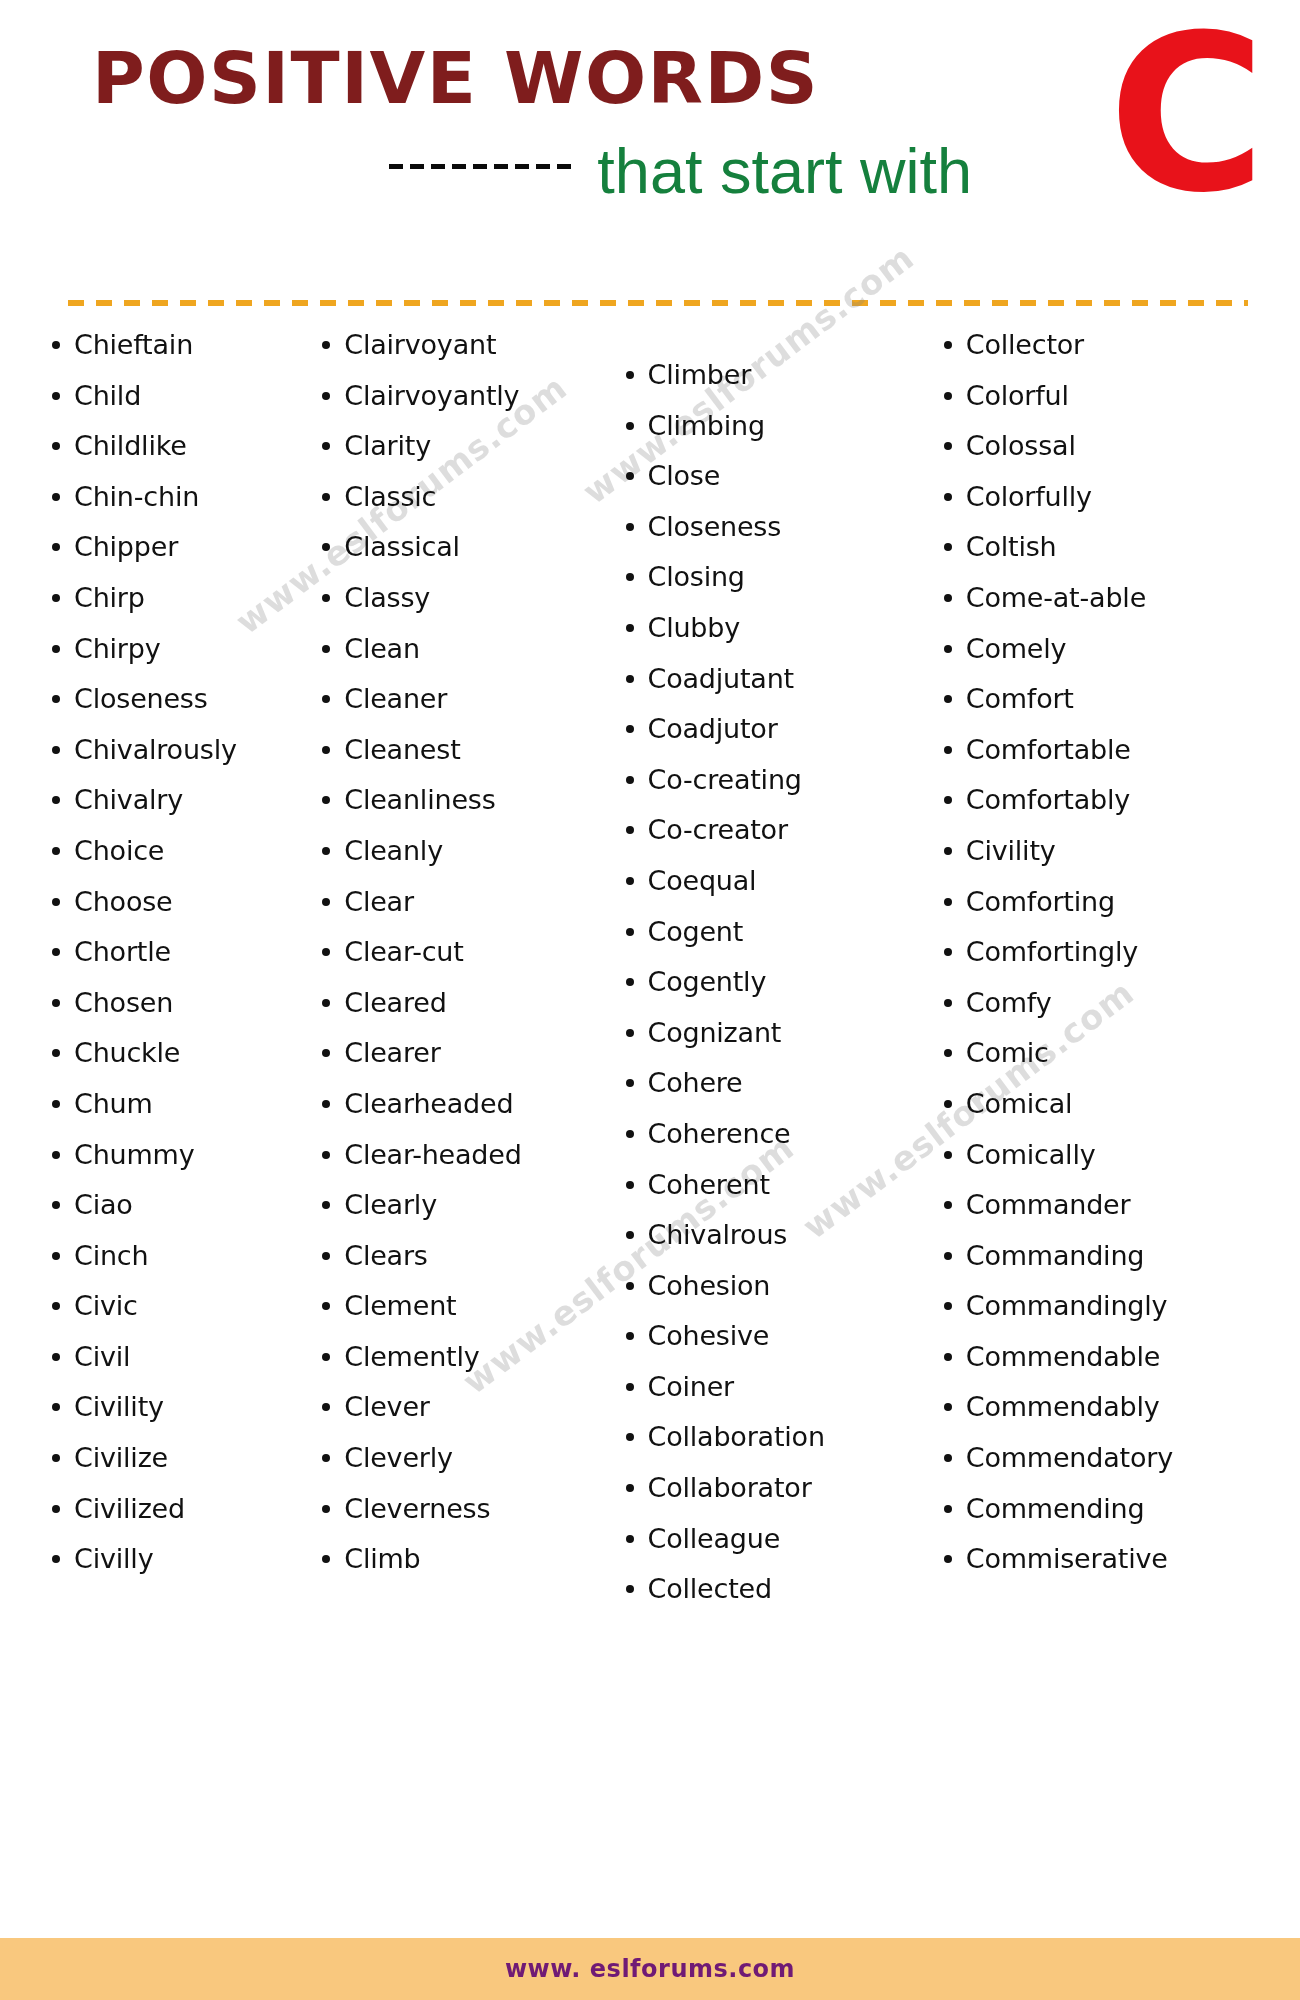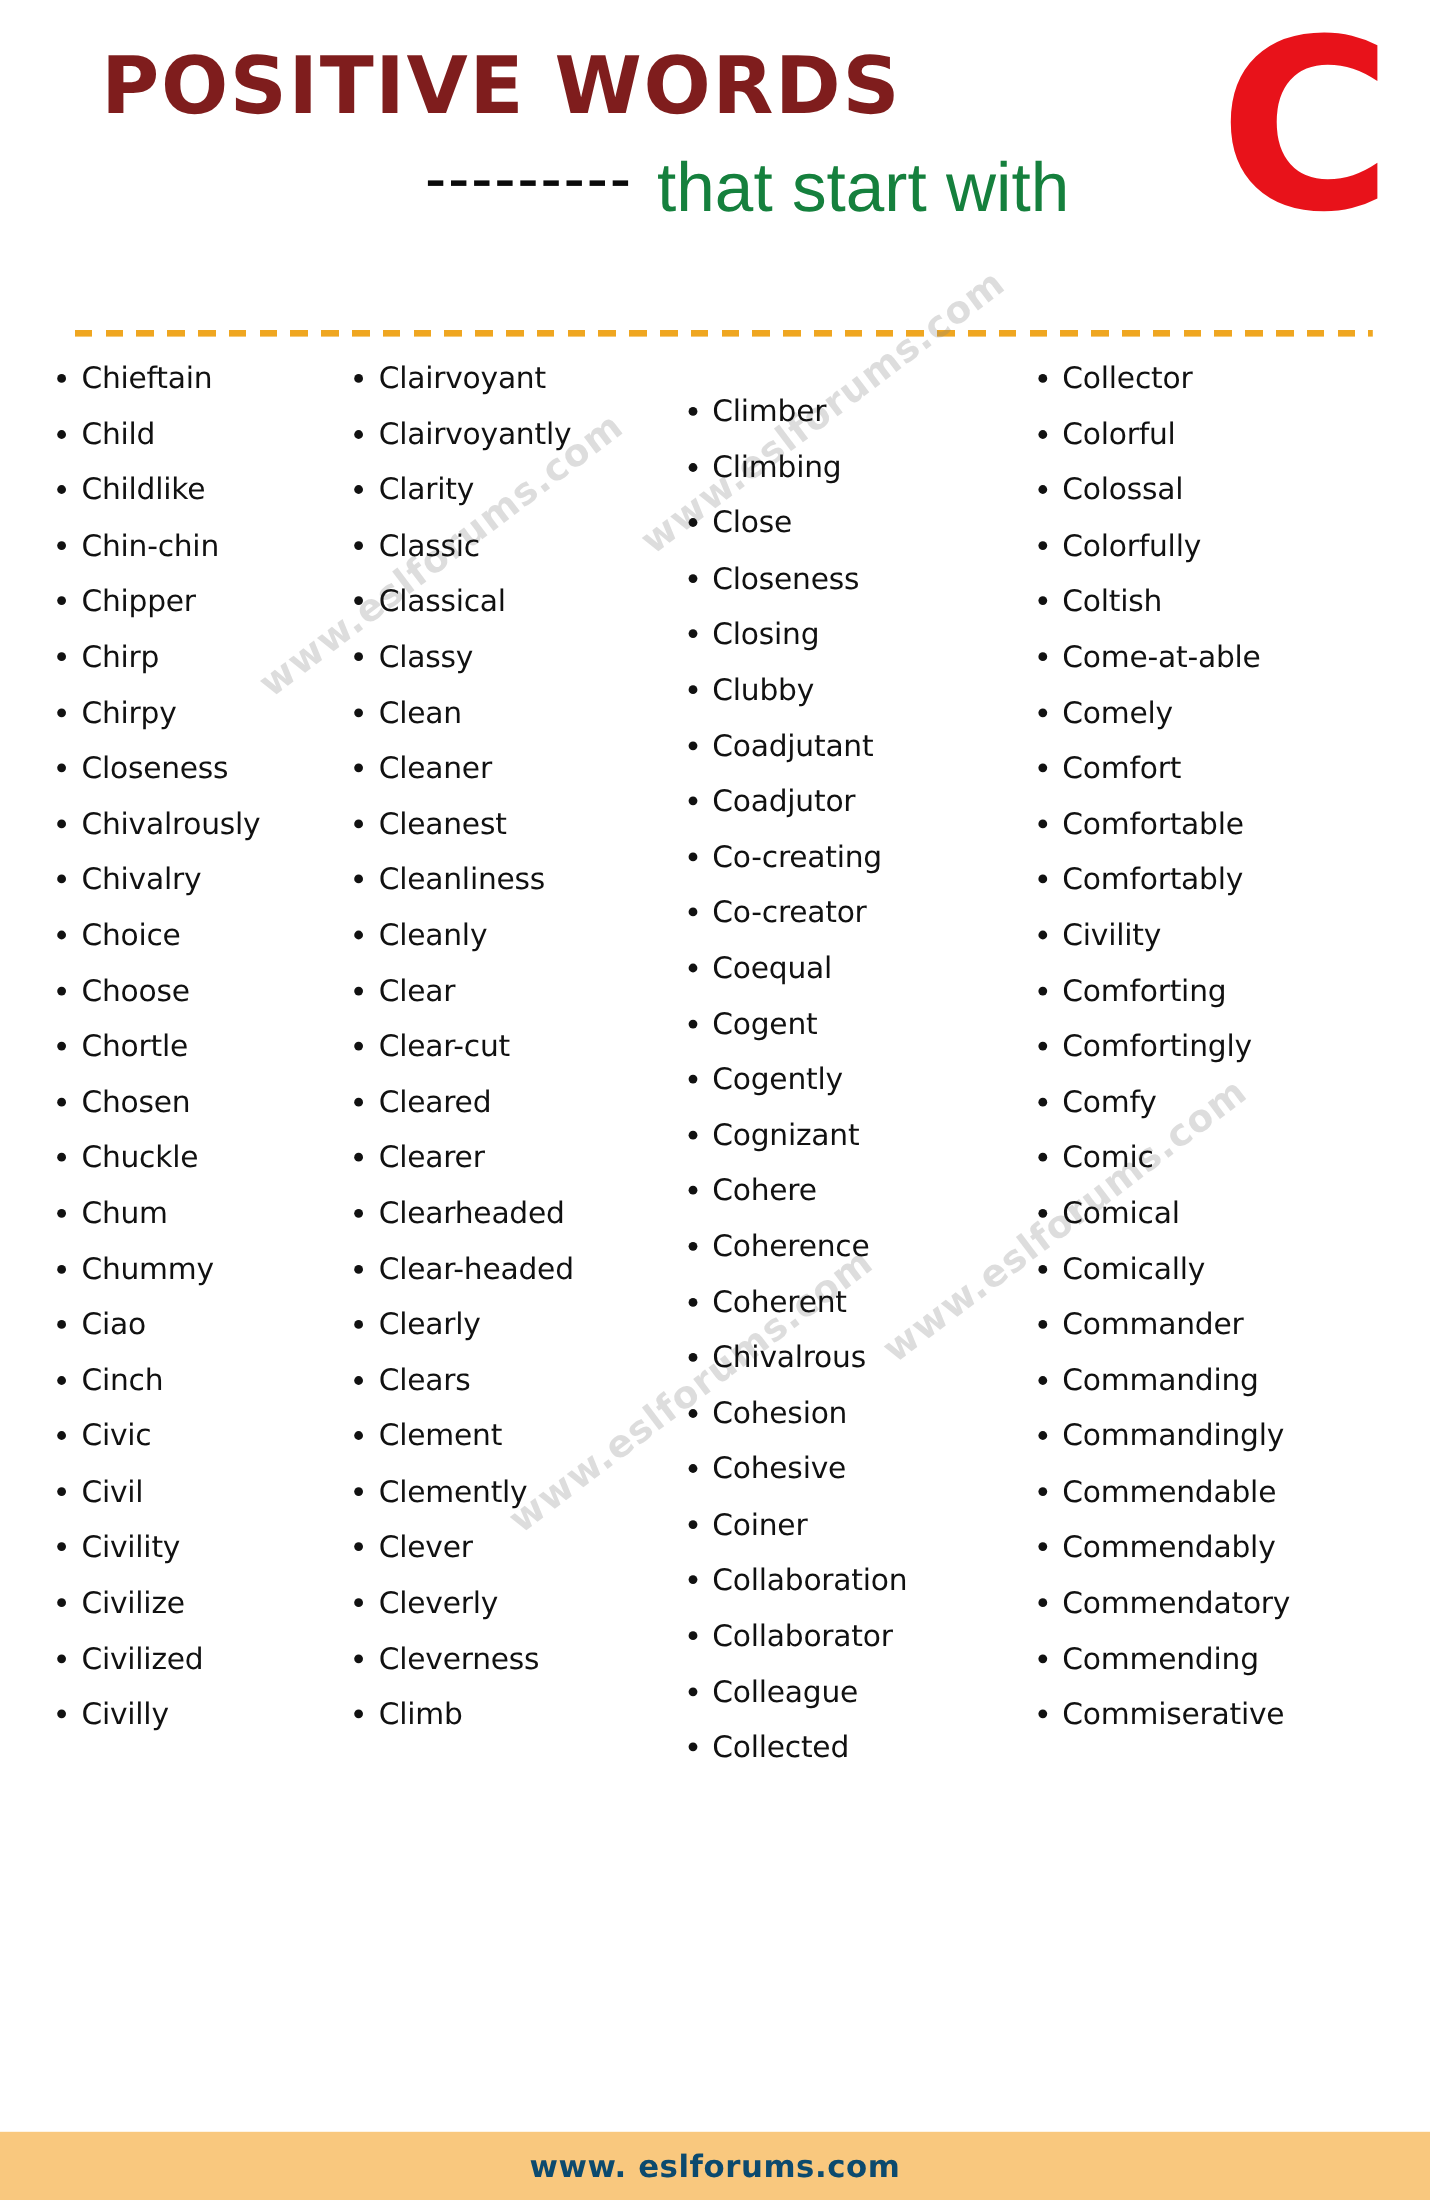--- a/index.html
+++ b/index.html
@@ -179,22 +179,22 @@
     bottom: 0;
     height: 62px;
     background: #f9c87e;
     display: flex;
     align-items: center;
     justify-content: center;
   }
   .footer-text {
     font-family: "DejaVu Sans", sans-serif;
     font-weight: 700;
-    font-size: 28px;
-    color: #0c4a6e;
+    font-size: 24px;
+    color: #701a75;
     letter-spacing: 0.5px;
   }
 </style>
 </head>
 <body>
 
 <div id="page">
 
   <div class="header">
     <div class="header-text">

